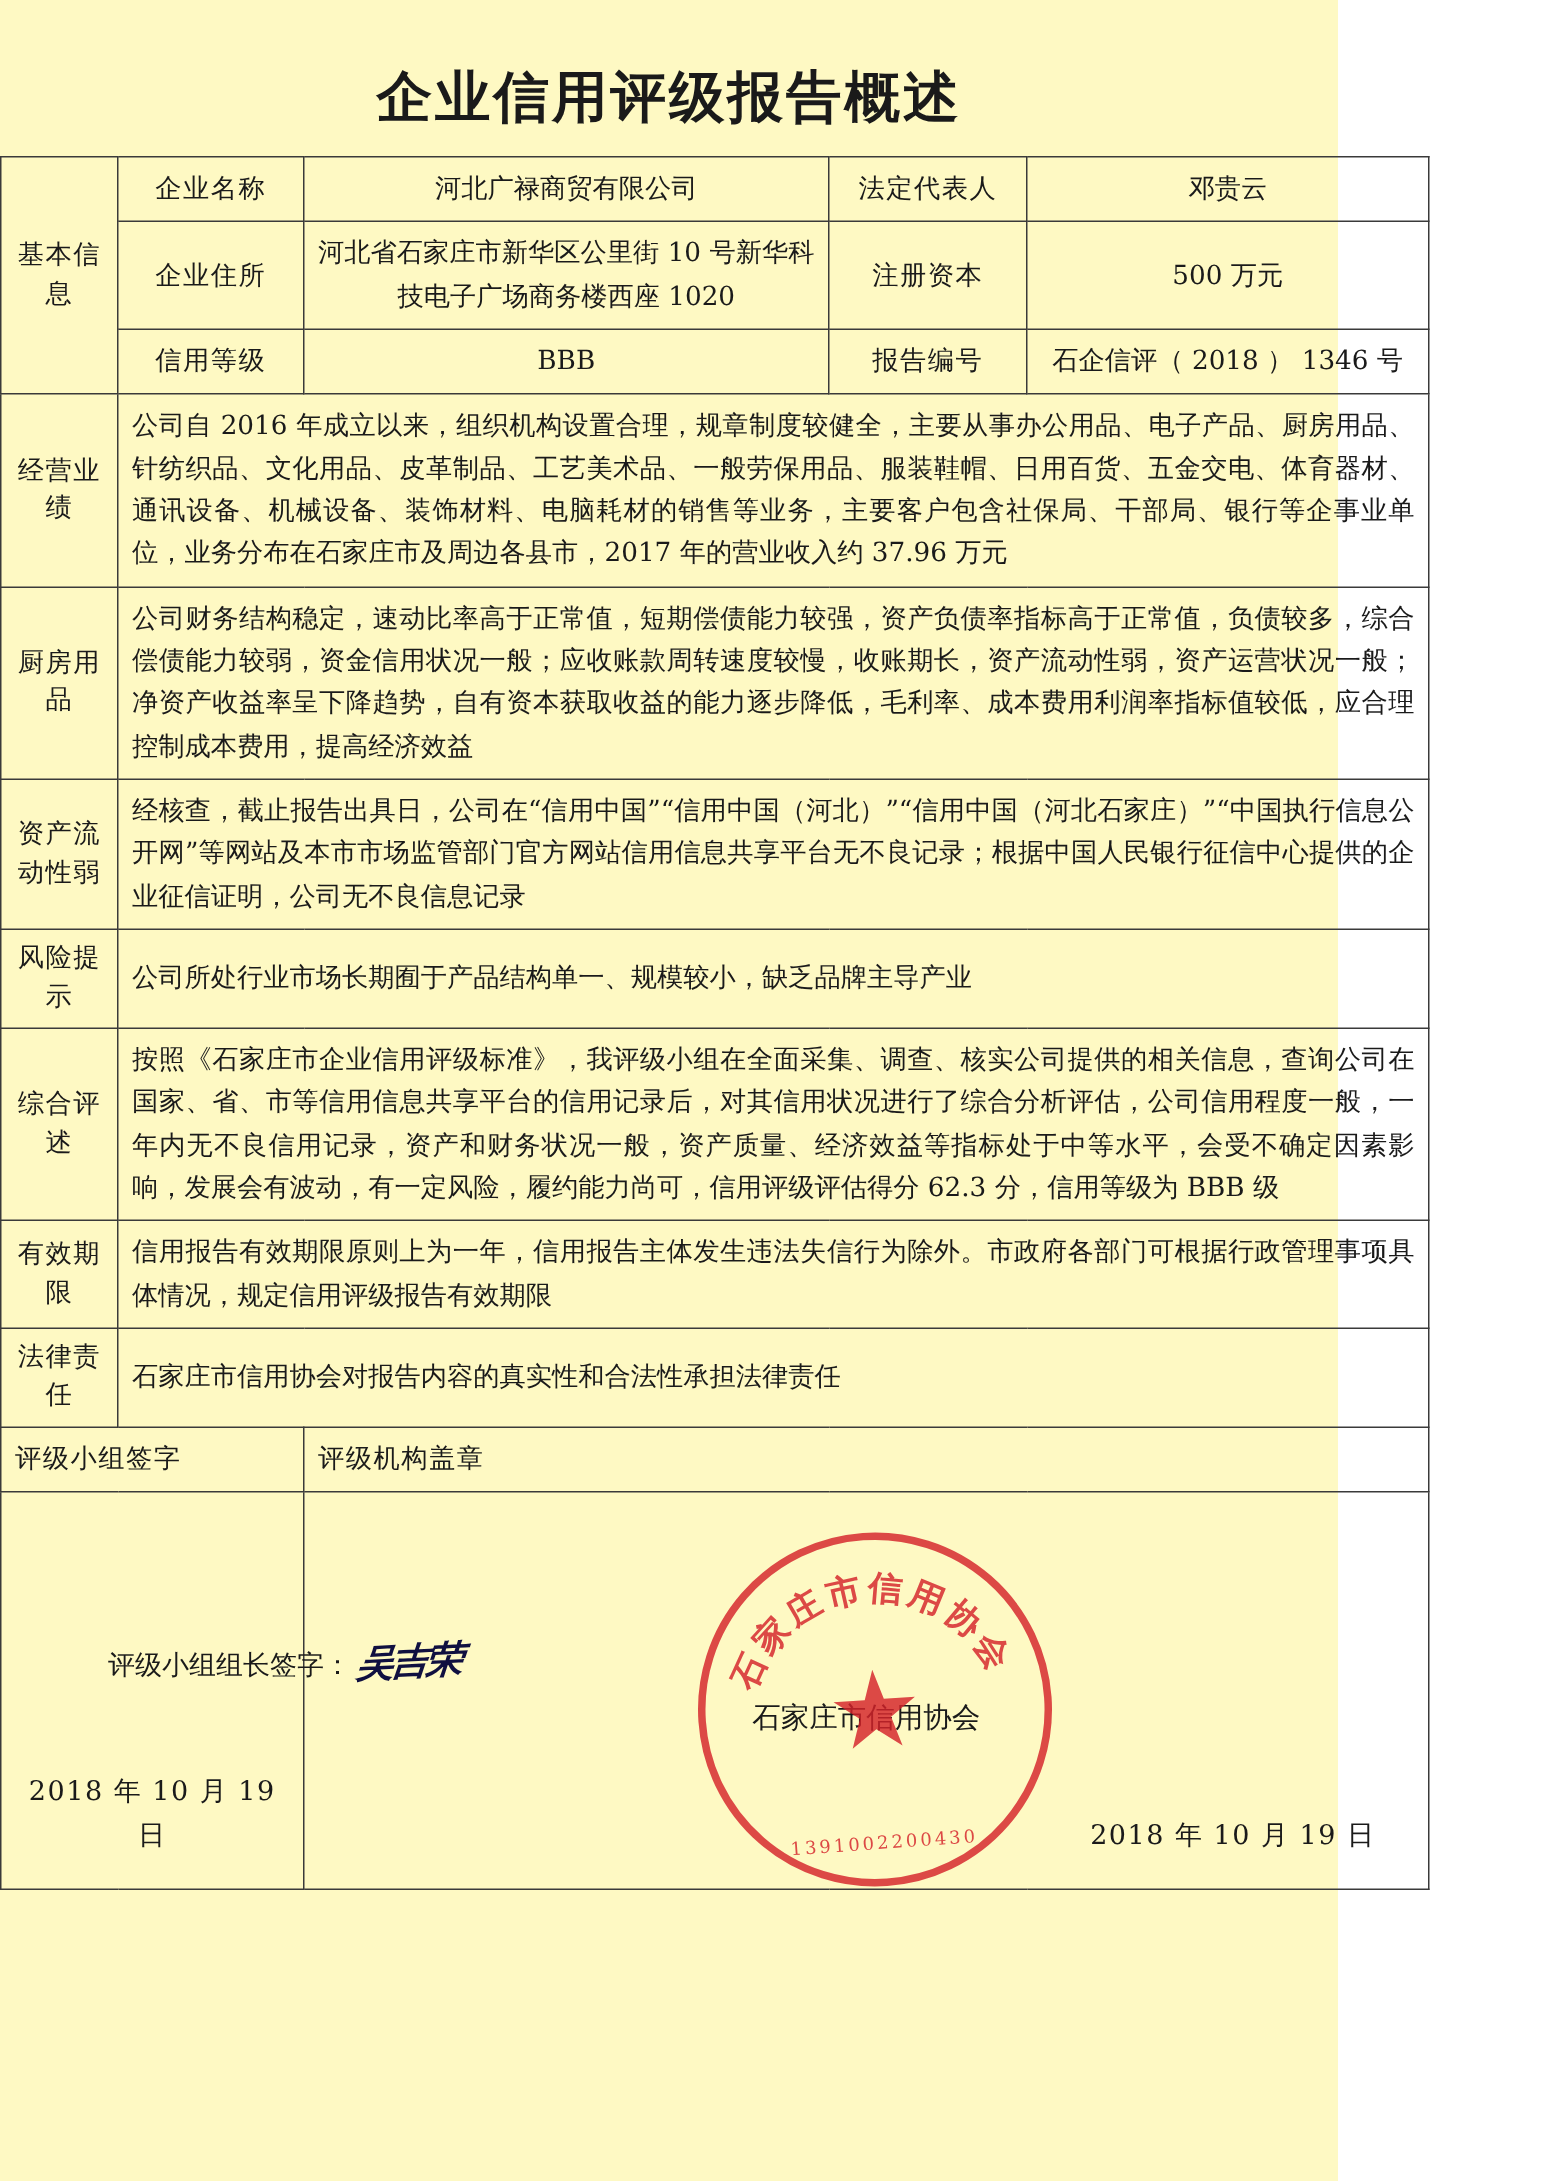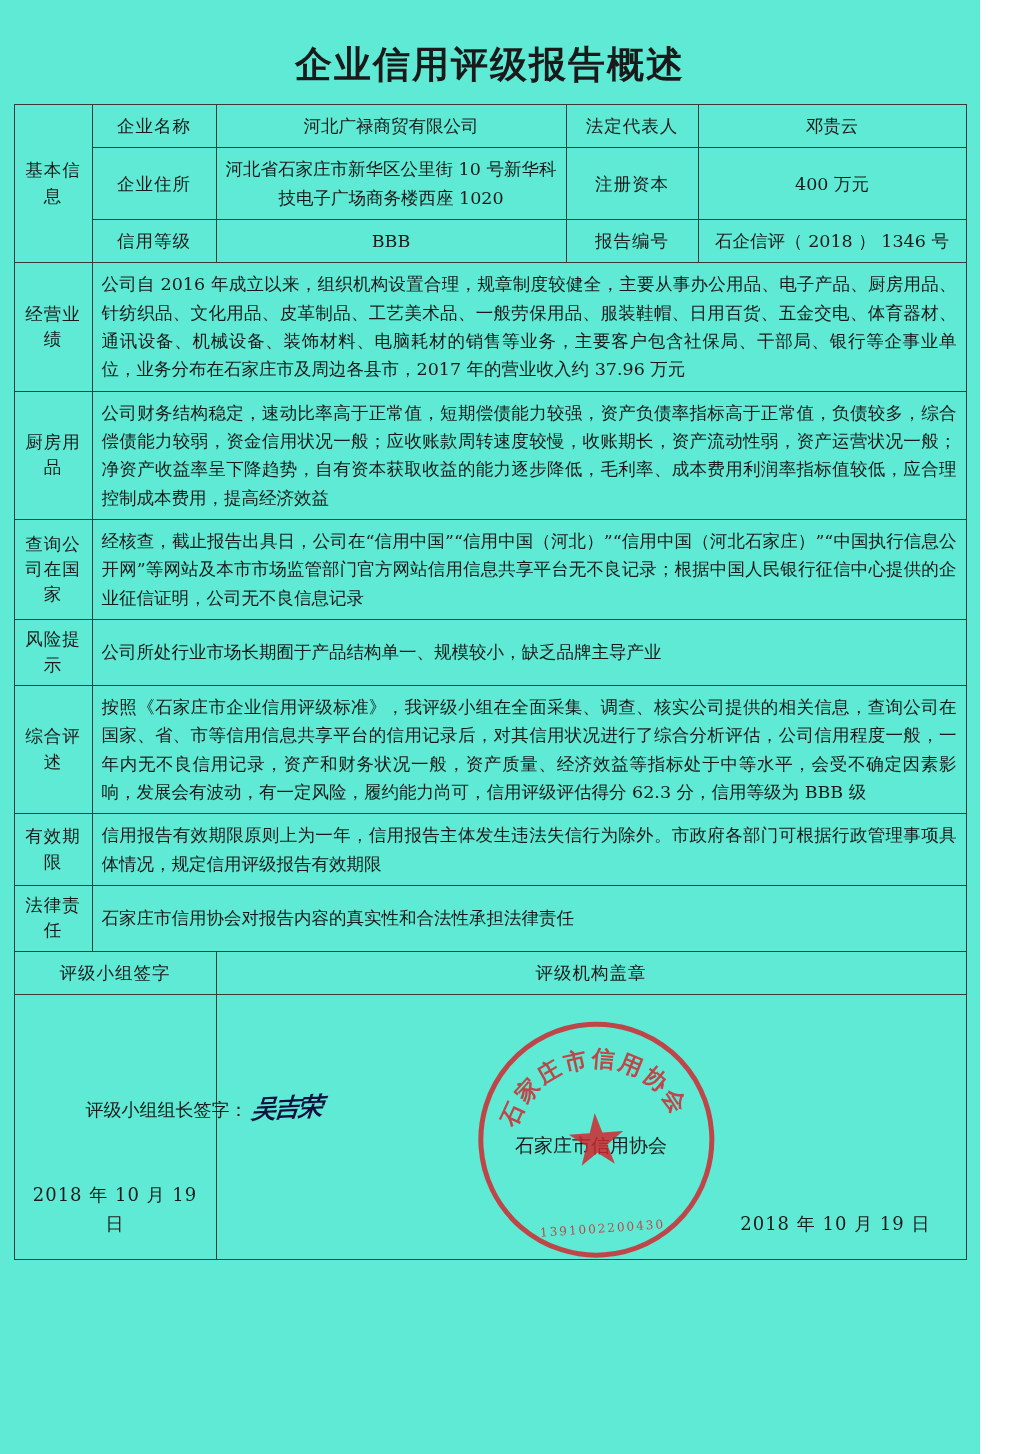--- a/index.html
+++ b/index.html
@@ -10,23 +10,23 @@
   body {
     width: 1036px;
     height: 1454px;
     font-family: "DejaVu Serif", "Liberation Serif", serif;
     color: #1a1a1a;
     position: relative;
     overflow: hidden;
   }
   .page {
     position: relative;
-    width: 980px;
+    width: 892px;
     height: 1454px;
-    background: #5eead4;
+    background: #fef9c3;
   }
   .doc-title {
     text-align: center;
     font-size: 37px;
     font-weight: bold;
     letter-spacing: 2px;
     padding-top: 40px;
     padding-bottom: 14px;
     font-family: "DejaVu Serif", "Liberation Serif", serif;
   }
@@ -62,21 +62,21 @@
   }
   td.value {
     padding-left: 12px;
     text-align: center;
   }
   .label-2line {
     display: block;
     line-height: 1.45;
   }
   .sign-head {
-    text-align: center;
+    text-align: left;
     font-size: 18px;
     letter-spacing: 1px;
     padding: 9px 0;
   }
   .sign-cell {
     height: 250px;
     vertical-align: top;
     position: relative;
   }
   .sign-line {
@@ -197,21 +197,21 @@
         </td>
         <td class="sublabel">企业名称</td>
         <td class="value">河北广禄商贸有限公司</td>
         <td class="sublabel">法定代表人</td>
         <td class="value">邓贵云</td>
       </tr>
       <tr>
         <td class="sublabel">企业住所</td>
         <td class="value body-text">河北省石家庄市新华区公里街 10 号新华科技电子广场商务楼西座 1020</td>
         <td class="sublabel">注册资本</td>
-        <td class="value">400 万元</td>
+        <td class="value">500 万元</td>
       </tr>
       <tr>
         <td class="sublabel">信用等级</td>
         <td class="value">BBB</td>
         <td class="sublabel">报告编号</td>
         <td class="value">石企信评（ 2018 ） 1346 号</td>
       </tr>
 
       <tr>
         <td class="label">
@@ -222,21 +222,21 @@
 
       <tr>
         <td class="label">
           <span class="label-2line">厨房用品</span>
         </td>
         <td class="body-text" colspan="4">公司财务结构稳定，速动比率高于正常值，短期偿债能力较强，资产负债率指标高于正常值，负债较多，综合偿债能力较弱，资金信用状况一般；应收账款周转速度较慢，收账期长，资产流动性弱，资产运营状况一般；净资产收益率呈下降趋势，自有资本获取收益的能力逐步降低，毛利率、成本费用利润率指标值较低，应合理控制成本费用，提高经济效益</td>
       </tr>
 
       <tr>
         <td class="label">
-          <span class="label-2line">查询公司在国家</span>
+          <span class="label-2line">资产流动性弱</span>
         </td>
         <td class="body-text" colspan="4">经核查，截止报告出具日，公司在“信用中国”“信用中国（河北）”“信用中国（河北石家庄）”“中国执行信息公开网”等网站及本市市场监管部门官方网站信用信息共享平台无不良记录；根据中国人民银行征信中心提供的企业征信证明，公司无不良信息记录</td>
       </tr>
 
       <tr>
         <td class="label">
           <span class="label-2line">风险提示</span>
         </td>
         <td class="body-text" colspan="4">公司所处行业市场长期囿于产品结构单一、规模较小，缺乏品牌主导产业</td>
       </tr>

